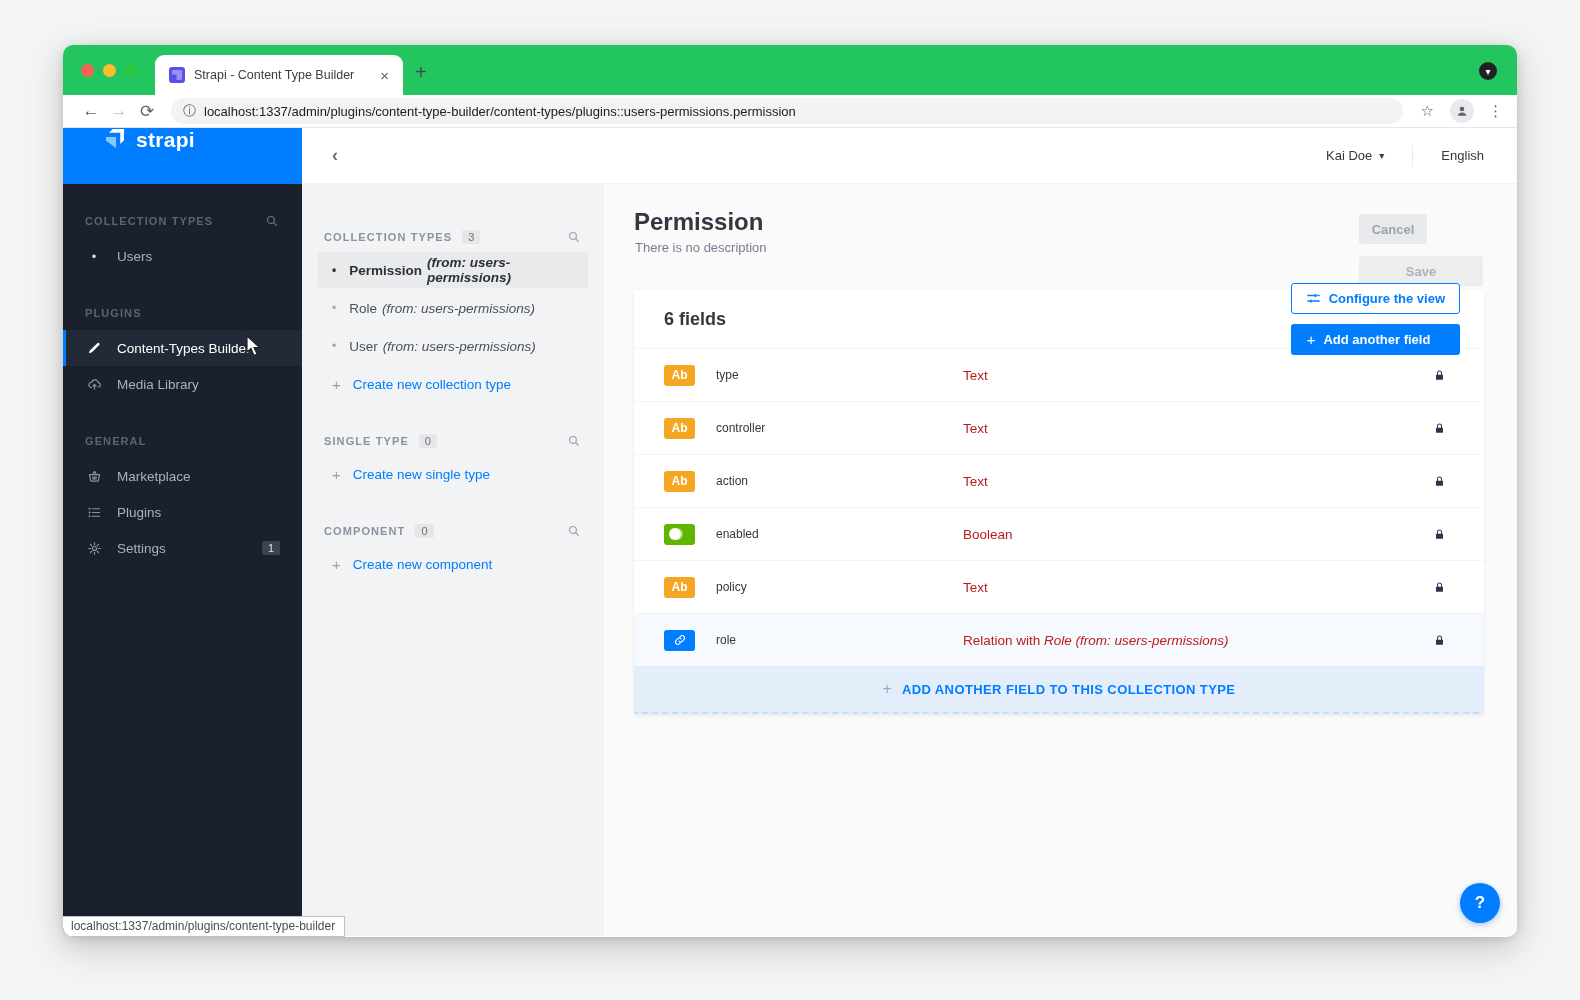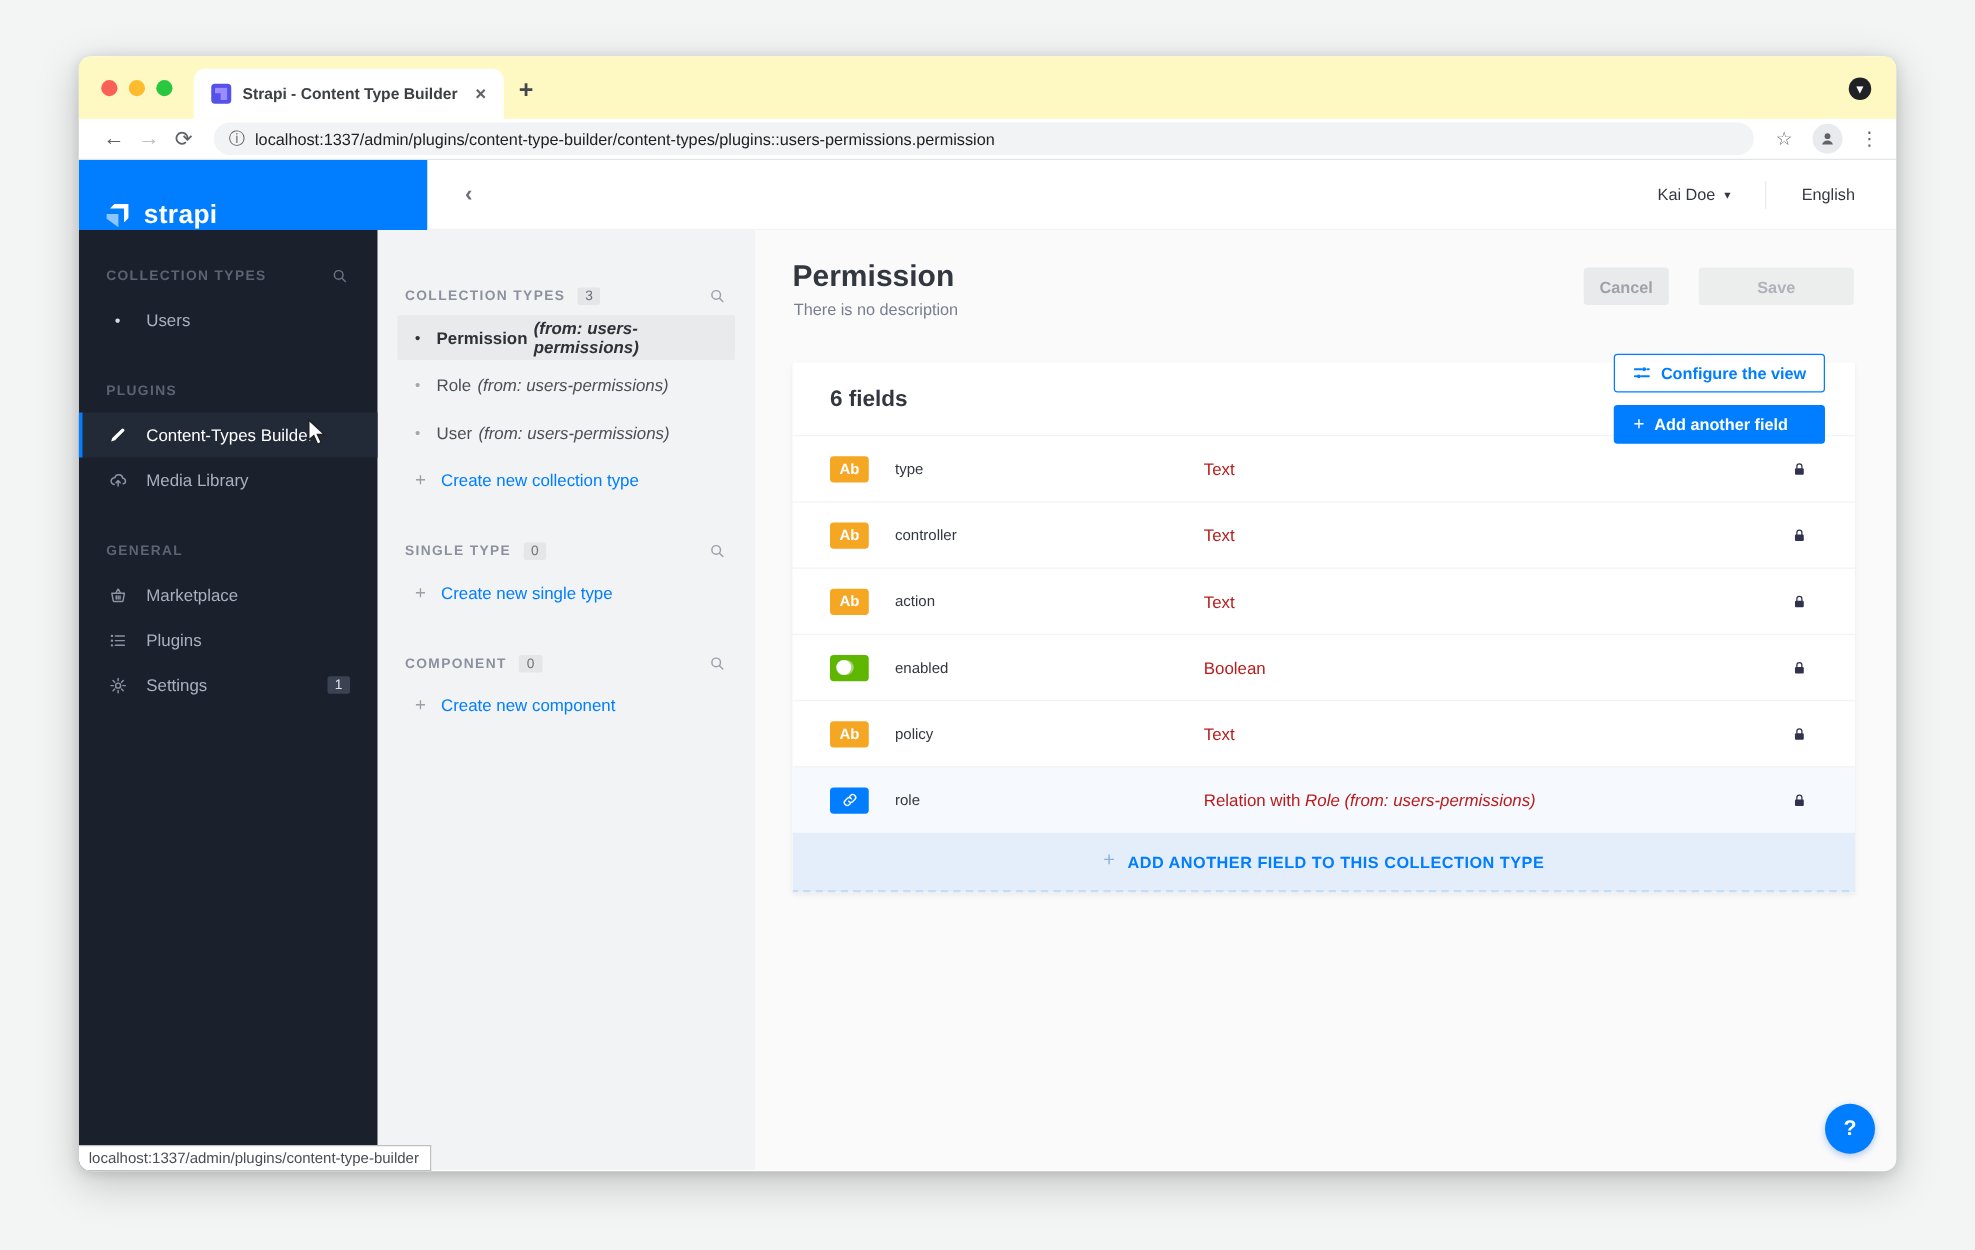--- a/index.html
+++ b/index.html
@@ -4,21 +4,21 @@
 <style>
   * { margin:0; padding:0; box-sizing:border-box; }
   html,body { width:1580px; height:1000px; font-family:"Liberation Sans", sans-serif; }
   body { background:#f3f4f4; position:relative; overflow:hidden; }
 
   .window { position:absolute; left:63px; top:45px; width:1454px; height:892px;
     border-radius:10px; overflow:hidden; background:#fff;
     box-shadow:0 10px 35px rgba(0,0,0,.20), 0 2px 10px rgba(0,0,0,.12); }
 
   
-  .tabstrip { position:relative; height:50px; background:#fef9c3;font-weight:bold; }
+  .tabstrip { position:relative; height:50px; background:#22c55e; }
   .traffic { position:absolute; left:18px; top:19px; display:flex; gap:9px; }
   .traffic span { width:13px; height:13px; border-radius:50%; display:block; }
   .t-red{ background:#f96157;} .t-yellow{ background:#fdbc2e;} .t-green{ background:#2ac840;}
   .tab { position:absolute; left:92px; top:10px; width:248px; height:40px; background:#fff;
     border-radius:9px 9px 0 0; display:flex; align-items:center; padding:0 10px 0 14px; }
   .favicon { width:16px; height:16px; border-radius:3px; background:#5452e8; position:relative; flex:0 0 16px; }
   .favicon:before { content:""; position:absolute; left:3px; top:3px; width:10px; height:10px;
     background:#9b8cff; clip-path:polygon(0 0,100% 0,100% 100%,45% 100%,45% 45%,0 45%); border-radius:1px;}
   .tab-title { font-size:12.5px; color:#3c4043; margin-left:9px; white-space:nowrap; overflow:hidden; flex:1; }
   .tab-close { font-size:15px; color:#5f6368; padding:0 4px; cursor:default; }
@@ -33,21 +33,21 @@
     display:flex; align-items:center; padding:0 12px; }
   .urlpill .info { color:#5f6368; font-size:13px; margin-right:8px; }
   .url-text { font-size:13px; color:#202124; white-space:nowrap; overflow:hidden; }
   .star { font-size:15px; color:#5f6368; margin:0 8px; }
   .chrome-avatar { width:24px; height:24px; border-radius:50%; background:#e8eaed; margin:0 8px;
     display:flex; align-items:center; justify-content:center; }
   .kebab { font-size:15px; color:#5f6368; margin-left:6px; letter-spacing:0; }
 
   
   .appheader { height:56px; display:flex; }
-  .logo { width:279px; background:var(--accent,#007eff); display:flex; align-items:flex-end; padding-left:21px; gap:9px; }
+  .logo { width:239px; background:var(--accent,#007eff); display:flex; align-items:flex-start; padding-left:42px; gap:9px; }
   .logo-mark { width:22px; height:22px; position:relative; }
   .logo-mark i { position:absolute; display:block; }
   .logo-mark .m1 { left:4px; top:1px; width:15px; height:15px; background:#fff;
     clip-path:polygon(25% 0,100% 0,100% 75%,75% 100%,75% 25%,0 25%); }
   .logo-mark .m2 { left:1px; top:9px; width:10px; height:11px; background:rgba(255,255,255,.55);
     clip-path:polygon(0 0,100% 0,100% 100%,0 35%); }
   .logo-text { color:#fff; font-size:21px; font-weight:bold; letter-spacing:.3px; }
   .headbar { flex:1; background:#fff; border-bottom:1px solid #f2f2f3; display:flex; align-items:center; }
   .back-chevron { margin-left:30px; color:#6b6f76; font-size:18px; font-weight:bold; }
   .headbar-right { margin-left:auto; display:flex; align-items:center; padding-right:33px; font-size:13px; color:#333740; }
@@ -82,21 +82,21 @@
   .sn-item .dot { color:#a2a6ad; margin-right:13px; font-size:12px; }
   .sn-item em { font-style:italic; margin-left:5px; }
   .sn-item.active { background:#e9eaeb; color:#2d3138; font-weight:bold; }
   .sn-item.active .dot { color:#2d3138; }
   .sn-link { display:flex; align-items:center; height:36px; padding:0 14px; font-size:13.5px; color:var(--accent,#007eff); margin-top:2px;}
   .sn-link .plus { color:#9ca0a8; margin-right:12px; font-size:15px; }
 
   .main { flex:1; background:#fafafb; position:relative; }
   .page-title { position:absolute; left:30px; top:24px; font-size:24px; font-weight:bold; color:#333740; }
   .page-subtitle { position:absolute; left:31px; top:56px; font-size:13px; color:#787e8f; }
-  .head-actions { position:absolute; right:34px; top:30px; display:flex; gap:24px; }
+  .head-actions { position:absolute; right:34px; top:30px; display:flex; gap:12px;flex-direction:column; }
   .btn-muted { height:30px; border:none; border-radius:3px; background:#e9eaeb; color:#9ea3ab;
     font-size:13px; font-weight:bold; font-family:inherit; }
   .btn-cancel { width:68px; }
   .btn-save { width:124px; color:#aeb2b9; background:#eceded; }
 
   .card { position:absolute; left:30px; top:106px; width:850px; background:#fff; border-radius:2px;
     box-shadow:0 2px 4px rgba(130,130,130,.12); }
   .card-head { display:flex; align-items:center; height:58px; padding:0 24px 0 30px; }
   .fields-count { font-size:18px; font-weight:bold; color:#333740; }
   .card-head-actions { margin-left:auto; display:flex; gap:10px;flex-direction:column; }

